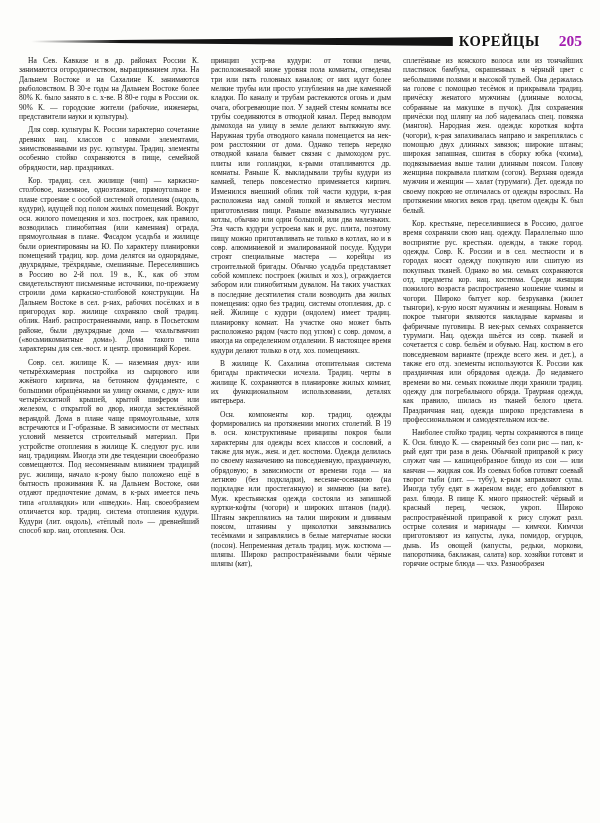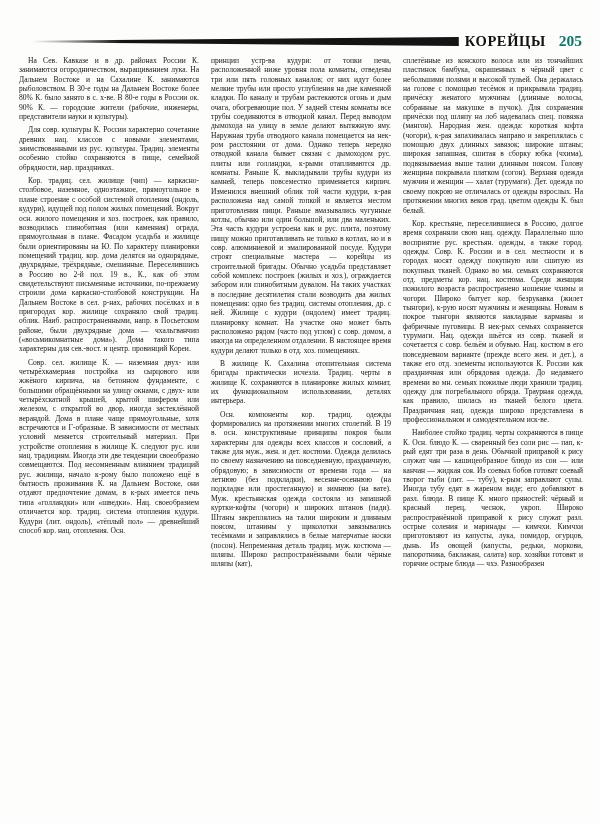--- a/index.html
+++ b/index.html
@@ -52,22 +52,22 @@
     letter-spacing: 0.6px;
     line-height: 1;
     white-space: nowrap;
     color: #111;
   }
   .runhead .pageno {
     font-family: "Liberation Serif", "DejaVu Serif", serif;
     font-weight: bold;
     font-size: 15.5px;
     line-height: 1;
-    margin-left: 13px;
-    color: #0f766e;
+    margin-left: 19px;
+    color: #a21caf;
   }
 
   
   .columns {
     position: absolute;
     top: 56px;
     left: 19px;
     width: 564px;
     height: 752px;
     display: flex;

